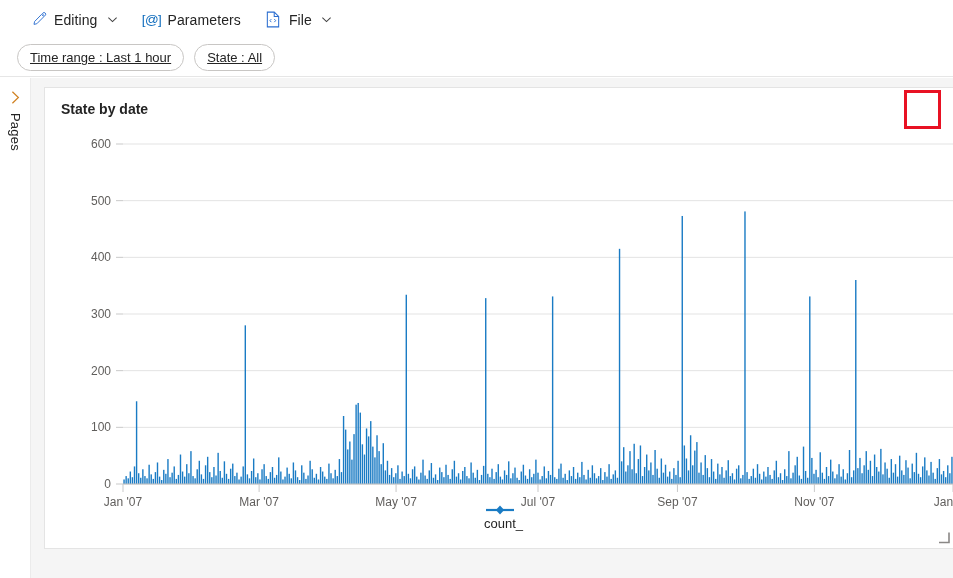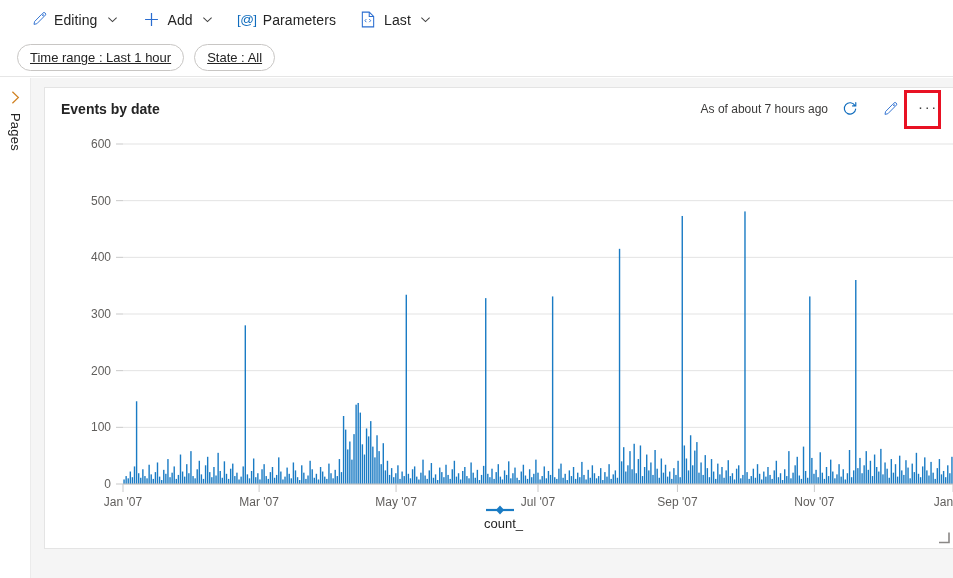--- a/index.html
+++ b/index.html
@@ -245,50 +245,37 @@
         </svg>
     </span>
     <span class="cmd-label">Editing</span>
     <span class="chev">
       <svg width="11" height="11" viewBox="0 0 12 12">
           <path d="M1.5 4 6 8.3 10.5 4" fill="none" stroke="#424242" stroke-width="1.1"></path>
         </svg>
     </span>
   </div>
 
-  <div class="cmd-item">
-    <span class="cmd-icon">
-      <svg width="17" height="17" viewBox="0 0 18 18">
-          <path d="M9 2.2v13.6M2.2 9h13.6" stroke="#2a6dd0" stroke-width="1.3" fill="none"></path>
-        </svg>
-    </span>
-    <span class="cmd-label">Add</span>
-    <span class="chev">
-      <svg width="11" height="11" viewBox="0 0 12 12">
-          <path d="M1.5 4 6 8.3 10.5 4" fill="none" stroke="#424242" stroke-width="1.1"></path>
-        </svg>
-    </span>
-  </div>
 
   <div class="cmd-item">
     <span class="cmd-icon">
       <span class="param-glyph">[@]</span>
     </span>
     <span class="cmd-label">Parameters</span>
   </div>
 
   <div class="cmd-item">
     <span class="cmd-icon">
       <svg width="16" height="17" viewBox="0 0 16 18">
         <path d="M2 1.2h7.3L14 5.8v11H2z" fill="none" stroke="#2a6dd0" stroke-width="1.1"></path>
         <path d="M9.3 1.3v4.6H14" fill="none" stroke="#2a6dd0" stroke-width="1.1"></path>
         <path d="M6.2 8.6 4.8 10.2l1.4 1.6M9.4 8.6l1.4 1.6-1.4 1.6" fill="none" stroke="#2a6dd0" stroke-width="1"></path>
       </svg>
     </span>
-    <span class="cmd-label">Last</span>
+    <span class="cmd-label">File</span>
     <span class="chev">
       <svg width="11" height="11" viewBox="0 0 12 12">
           <path d="M1.5 4 6 8.3 10.5 4" fill="none" stroke="#424242" stroke-width="1.1"></path>
         </svg>
     </span>
   </div>
 
 
 </div>
 
@@ -309,36 +296,21 @@
           <path d="M3.4 1.7 9.4 7.5l-6 5.8" fill="none" stroke="#d08020" stroke-width="1.2"></path>
         </svg>
     </span>
     <span class="rail-text">Pages</span>
   </div>
 
   <div id="card-wrap">
     <div id="chart-card">
 
       <div id="card-header">
-        <div id="card-title">Events by date</div>
-        <div id="header-right">
-          <span id="as-of-text">As of about 7 hours ago</span>
-          <span class="hdr-btn">
-            <svg width="16" height="16" viewBox="0 0 18 18">
-              <path d="M14.6 5.2A6.4 6.4 0 1 0 15.4 9" fill="none" stroke="#0f6cbd" stroke-width="1.3" stroke-linecap="round"></path>
-              <path d="M15.5 1.9v3.6h-3.6" fill="none" stroke="#0f6cbd" stroke-width="1.3" stroke-linecap="round"></path>
-            </svg>
-          </span>
-          <span class="hdr-btn" style="margin-left:13px;">
-            <svg width="17" height="17" viewBox="0 0 20 20">
-                <path d="M15.2 2.4a1.9 1.9 0 0 1 2.7 2.7l-.8.8-2.7-2.7.8-.8zM13.6 4l2.7 2.7-8.3 8.3-3.3.7.7-3.3L13.6 4z" fill="none" stroke="#2a6dd0" stroke-width="1.1"></path>
-              </svg>
-          </span>
-          <span class="hdr-btn" id="ellipsis-btn">···</span>
-        </div>
+        <div id="card-title">State by date</div>
         <div id="edit-btn-highlight"></div>
       </div>
 
       <div id="plot-region">
         <svg id="chart-svg" width="910" height="400" viewBox="0 0 910 400">
             <line x1="78" y1="354" x2="908" y2="354" stroke="#c9c9c9" stroke-width="1"></line>
             <line x1="71" y1="354" x2="78" y2="354" stroke="#c9c9c9" stroke-width="1"></line>
             <text x="66" y="358" text-anchor="end" font-size="12" fill="#605e5c" font-family="&quot;Liberation Sans&quot;, sans-serif">0</text>
             <line x1="78" y1="297.3333333333333" x2="908" y2="297.3333333333333" stroke="#e3e3e3" stroke-width="1"></line>
             <line x1="71" y1="297.3333333333333" x2="78" y2="297.3333333333333" stroke="#c9c9c9" stroke-width="1"></line>

